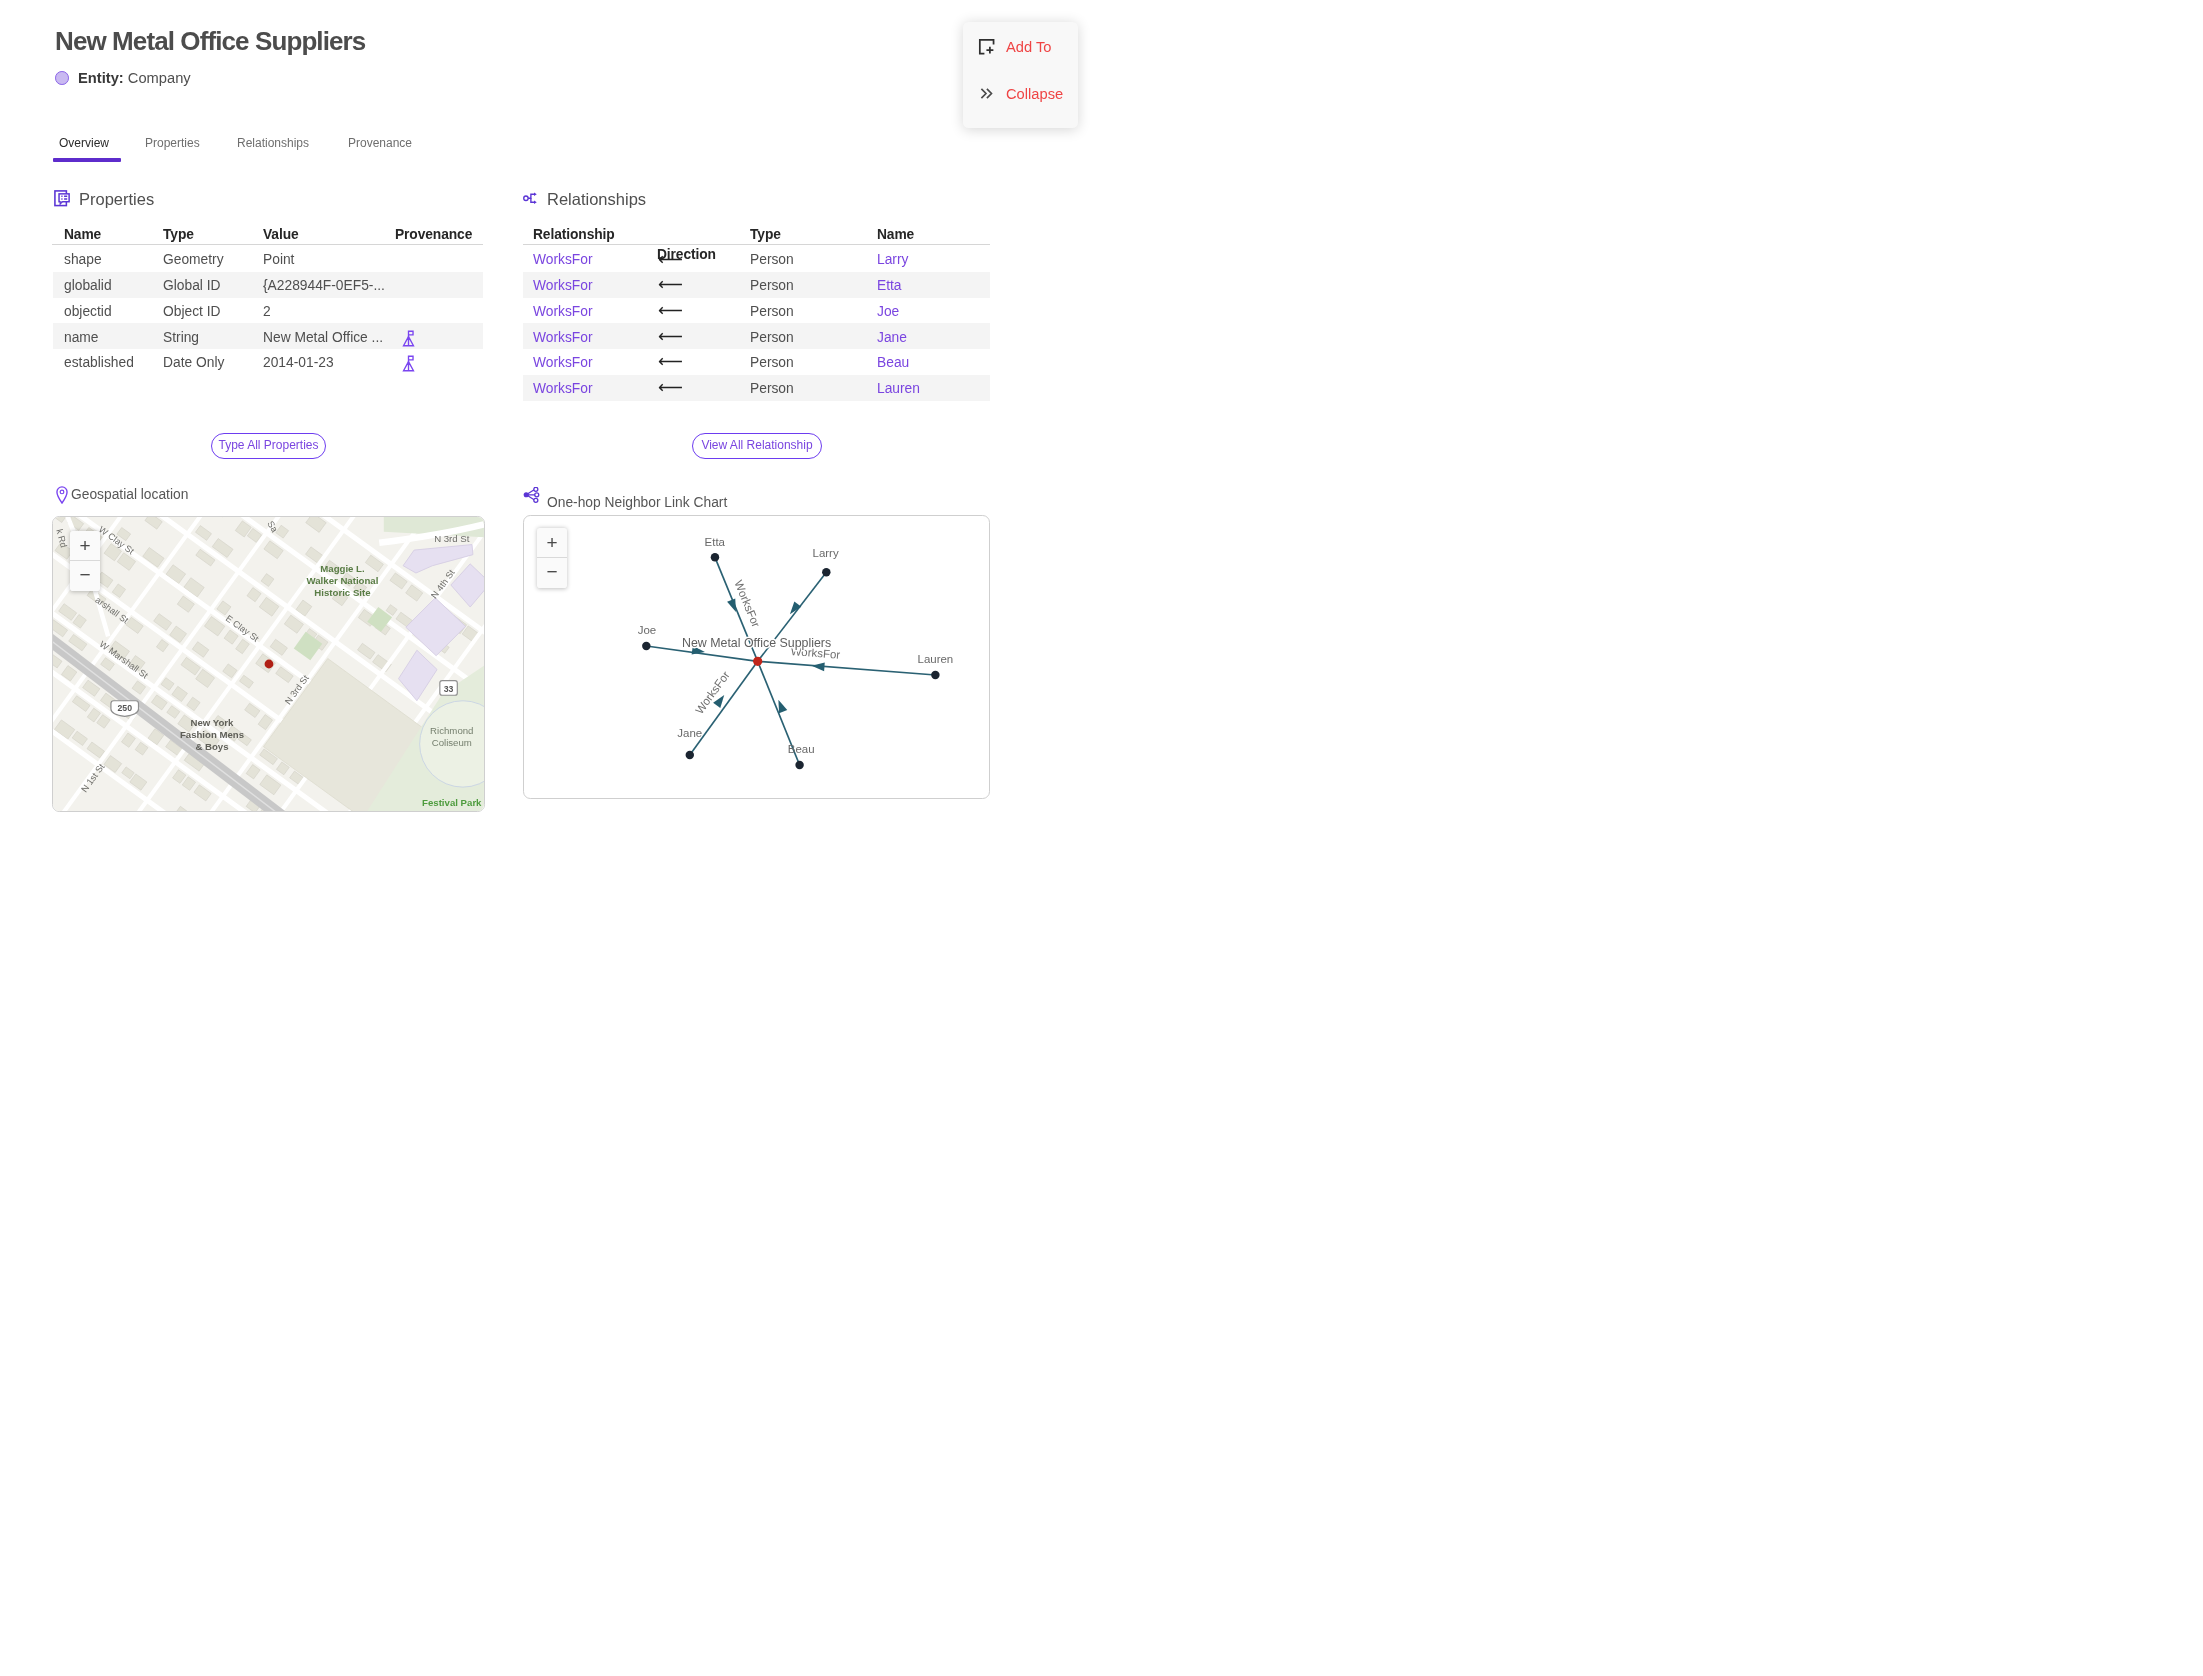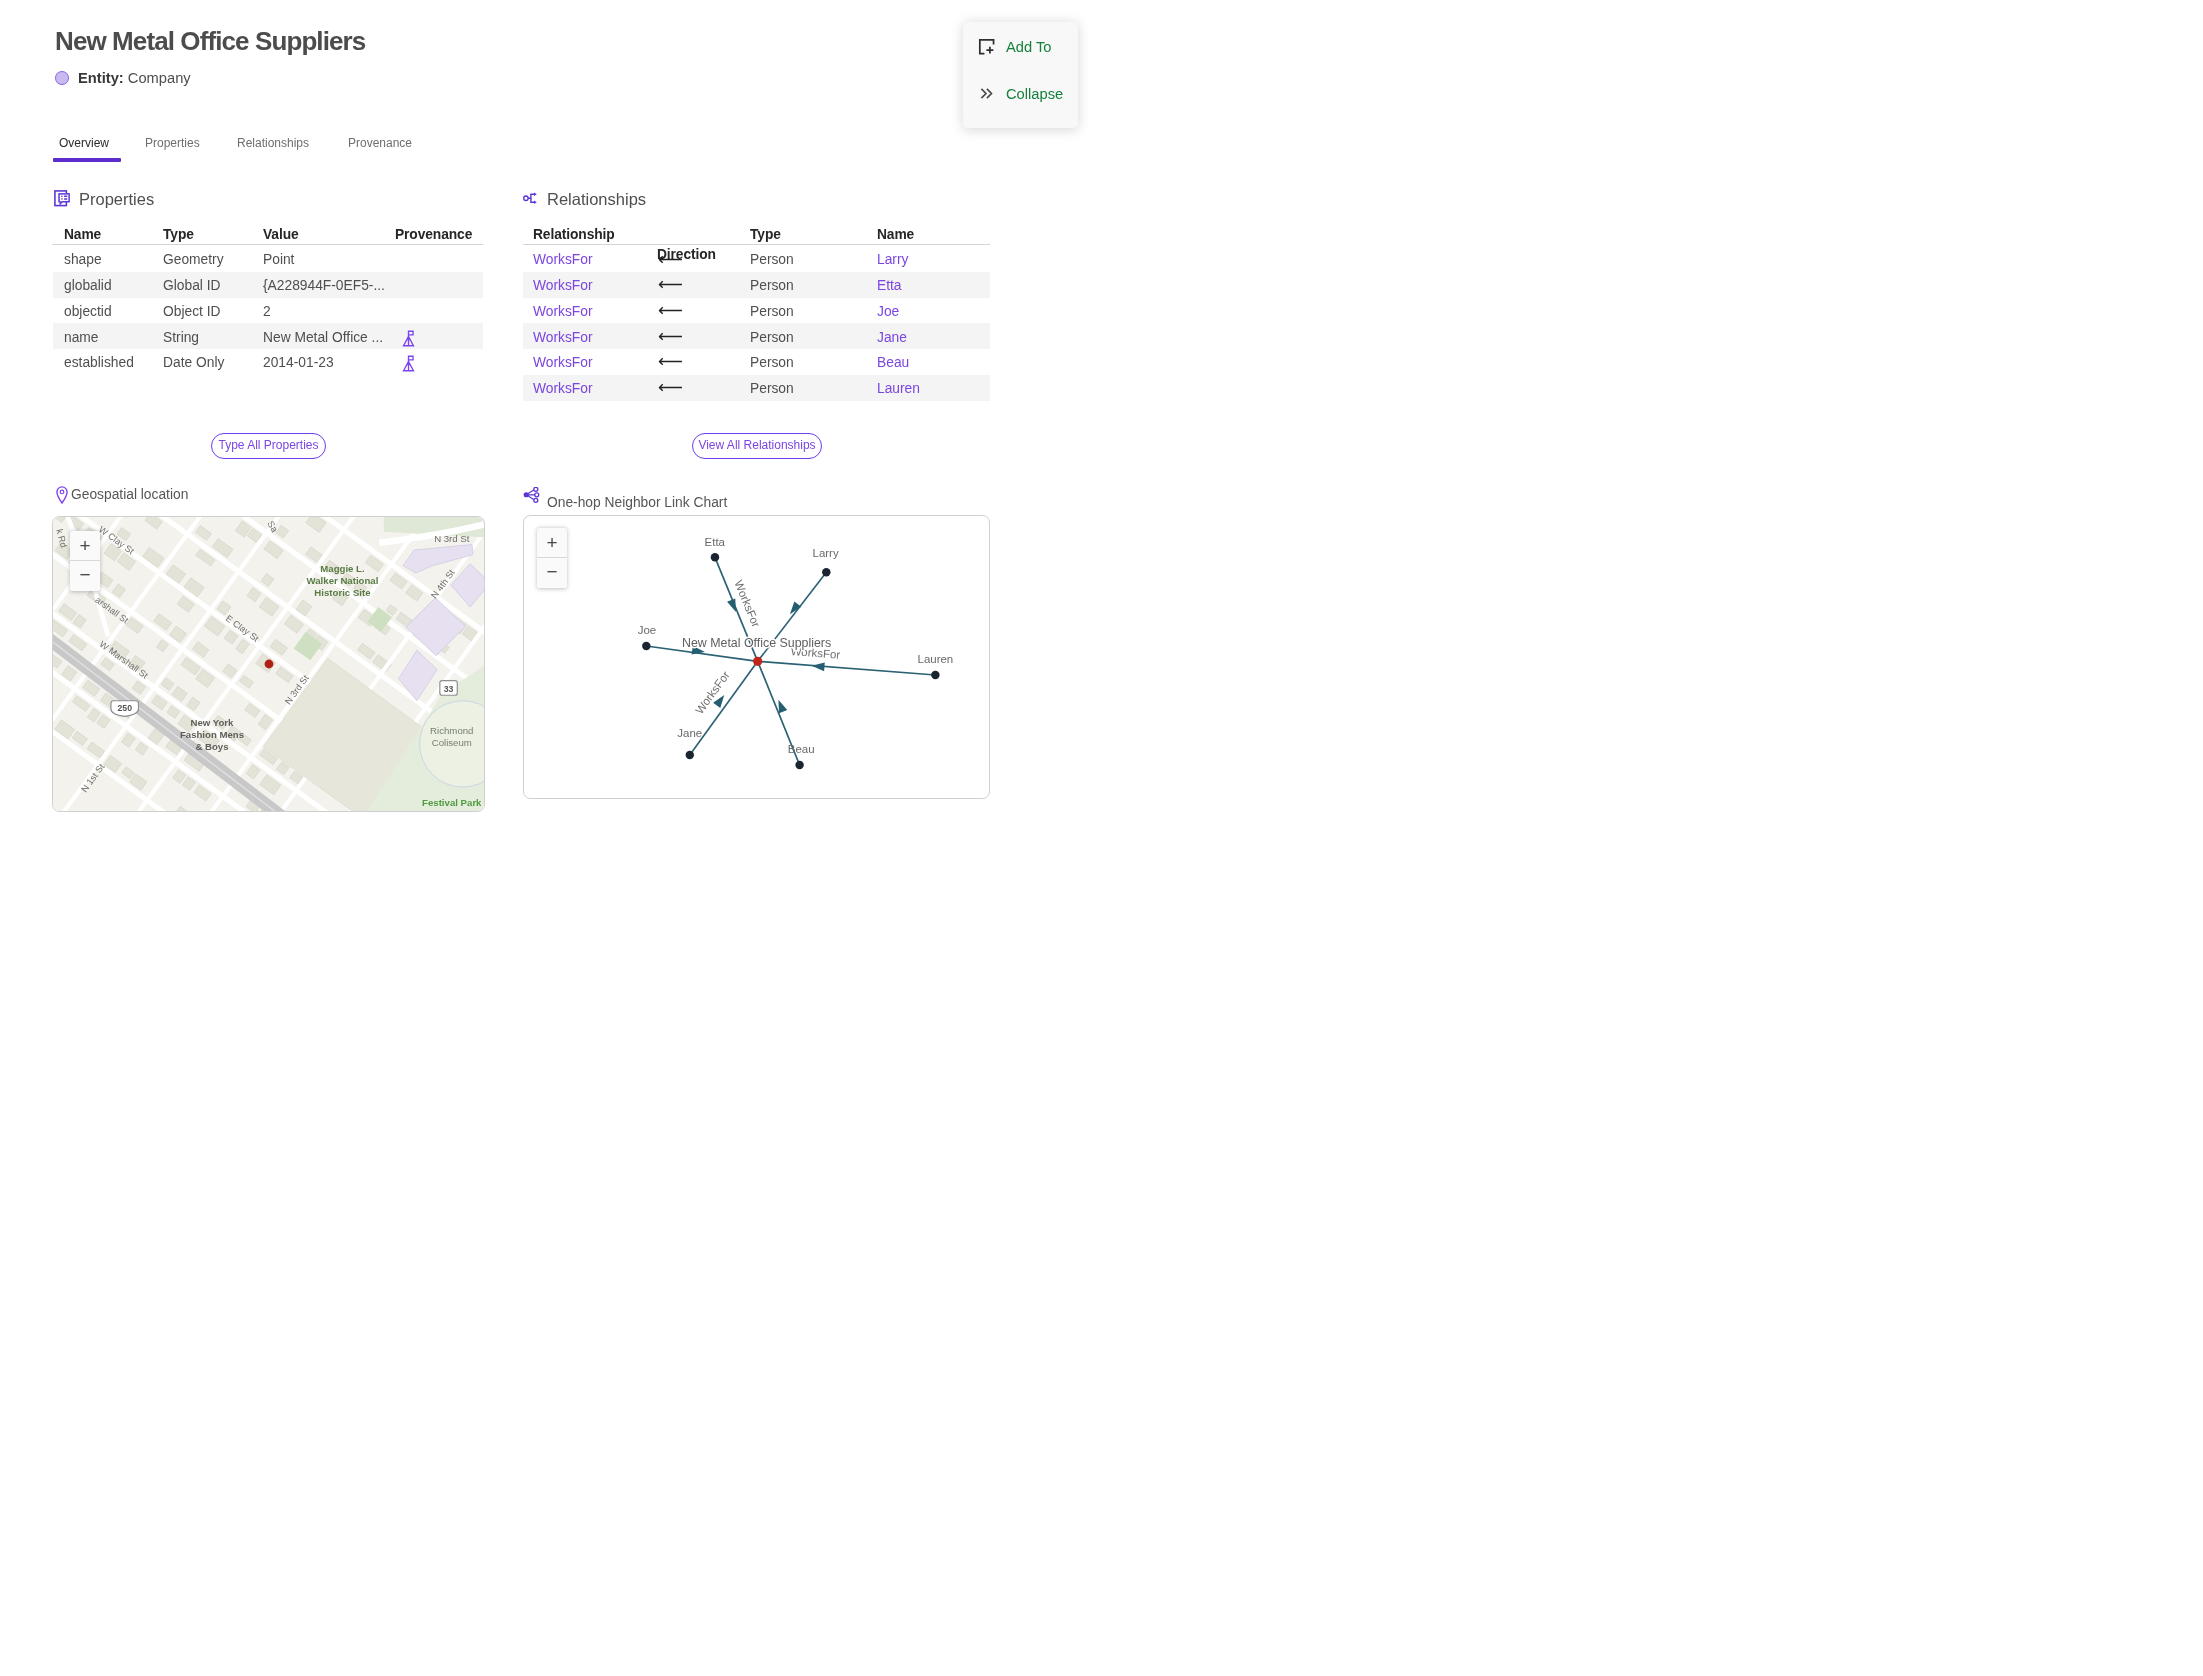--- a/index.html
+++ b/index.html
@@ -20,21 +20,21 @@
 .small-h{position:absolute;font-size:13.8px;color:#565656;line-height:14.7px;}
 
 .th{position:absolute;font-size:13.8px;font-weight:bold;color:#262626;line-height:14.7px;letter-spacing:-0.1px;}
 .td{position:absolute;font-size:13.8px;color:#4f4f4f;line-height:14.7px;white-space:nowrap;}
 .td.purple{color:#7a45e0;}
 .divider{position:absolute;height:0.9px;background:#d6d6d6;}
 .stripe{position:absolute;background:#f4f4f4;}
 .pill{position:absolute;height:26px;border:1.4px solid #6d3df0;border-radius:13px;background:#fff;color:#7a45e0;font-size:12px;line-height:23px;text-align:center;white-space:nowrap;}
 
 .tr-card{position:absolute;left:963px;top:22px;width:115px;height:106px;background:#f8f8f8;border-radius:5.5px;box-shadow:0 1.8px 13px rgba(0,0,0,0.16);}
-.tr-item{position:absolute;font-size:14.7px;color:#15803d;line-height:16.5px;}
+.tr-item{position:absolute;font-size:14.7px;color:#ef4444;line-height:16.5px;}
 
 .panel{position:absolute;border:0.9px solid #cfcfcf;border-radius:7.3px;background:#fff;overflow:hidden;}
 .zoombox{position:absolute;width:30px;height:60px;background:#fafafa;border-radius:2.8px;box-shadow:0 0.9px 4.6px rgba(0,0,0,0.25);}
 .zoombox .zb-line{position:absolute;left:0;top:29px;width:30px;height:0.9px;background:#d9d9d9;}
 .zoombox .plus,.zoombox .minus{position:absolute;width:30px;text-align:center;font-size:19px;color:#4a4a4a;font-weight:400;}
 .zoombox .plus{top:3.7px;}
 .zoombox .minus{top:33px;}
 </style>
 </head>
 <body>
@@ -141,21 +141,21 @@
   <div class="td" style="left:750px;top:331px;">Person</div>
   <div class="td purple" style="left:877px;top:331px;">Jane</div>
   <div class="td purple" style="left:533px;top:356px;">WorksFor</div>
   <div class="td" style="left:658px;top:354px;font-size:17.4px;color:#222;">⟵</div>
   <div class="td" style="left:750px;top:356px;">Person</div>
   <div class="td purple" style="left:877px;top:356px;">Beau</div>
   <div class="td purple" style="left:533px;top:382px;">WorksFor</div>
   <div class="td" style="left:658px;top:380px;font-size:17.4px;color:#222;">⟵</div>
   <div class="td" style="left:750px;top:382px;">Person</div>
   <div class="td purple" style="left:877px;top:382px;">Lauren</div>
-  <div class="pill" style="left:692px;top:433px;width:130px;">View All Relationships</div>
+  <div class="pill" style="left:692px;top:433px;width:130px;">View All Relationship</div>
 
   <svg class="abs" style="left:56px;top:486px;" width="12" height="18.4" viewBox="0 0 13 20">
     <path d="M6.5 1 C3.4 1 1 3.4 1 6.4 C1 10.5 6.5 18.5 6.5 18.5 C6.5 18.5 12 10.5 12 6.4 C12 3.4 9.6 1 6.5 1 Z" fill="none" stroke="#7a45f0" stroke-width="1.5"></path>
     <circle cx="6.5" cy="6.4" r="2" fill="none" stroke="#7a45f0" stroke-width="1.3"></circle>
   </svg>
   <div class="small-h" style="left:71px;top:488px;">Geospatial location</div>
 
   <svg class="abs" style="left:523px;top:487px;" width="16.5" height="15.6" viewBox="0 0 18 17">
     <circle cx="3.5" cy="8.5" r="2.8" fill="#5b35d5"></circle>
     <path d="M3.5 8.5 L13 2.5 M3.5 8.5 H14 M3.5 8.5 L13 14.5" stroke="#5b35d5" stroke-width="1.4" fill="none"></path>

